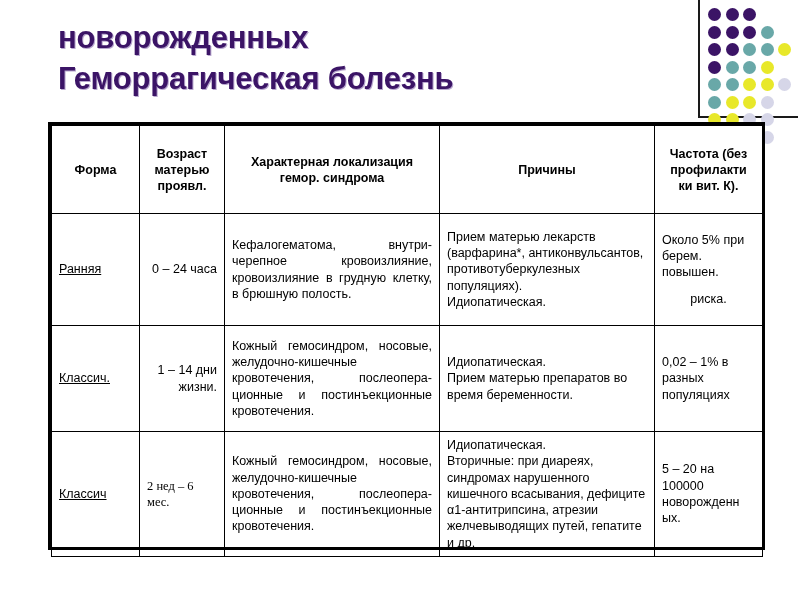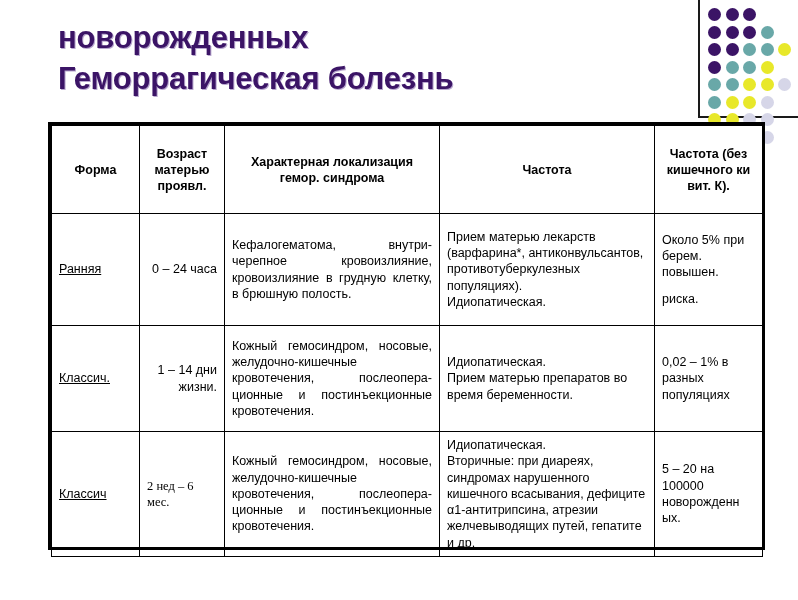--- a/index.html
+++ b/index.html
@@ -121,21 +121,21 @@
   .cell-just    { text-align: justify; text-align-last: left; }
   .cell-plain   { text-align: left; }
 
   .cell-just p,
   .cell-plain p,
   .cell-form p,
   .cell-age p,
   .cell-age-l p {
     margin: 0;
   }
-  .gap-top { margin-top: 11px !important; }
+  .gap-top { margin-top: 11px !important; text-align: center; }
 </style>
 </head>
 <body>
 
 <div id="decor">
   <div class="vline"></div>
   <div class="hline"></div>
   <div class="dotgrid" id="dotgrid">
       <div class="dot" style="left: 0px; top: 0px; background: rgb(59, 20, 102);"></div>
       <div class="dot" style="left: 17.5px; top: 0px; background: rgb(59, 20, 102);"></div>
@@ -183,22 +183,22 @@
         <col class="c1">
         <col class="c2">
         <col class="c3">
         <col class="c4">
     </colgroup>
     <thead>
       <tr class="hdr">
         <th>Форма</th>
         <th>Возраст матерью проявл.</th>
         <th>Характерная локализация гемор. синдрома</th>
-        <th>Частота</th>
-        <th>Частота (без кишечного ки вит. К).</th>
+        <th>Причины</th>
+        <th>Частота (без профилакти ки вит. К).</th>
       </tr>
     </thead>
     <tbody>
 
       <tr class="r1">
         <td class="cell-form">Ранняя</td>
         <td class="cell-age">0 – 24 часа</td>
         <td class="cell-just">Кефалогематома, внутри-черепное кровоизлияние, кровоизлияние в грудную клетку, в брюшную полость.</td>
         <td class="cell-plain">
           <p>Прием матерью лекарств (варфарина*, антиконвульсантов, противотуберкулезных популяциях).</p>

